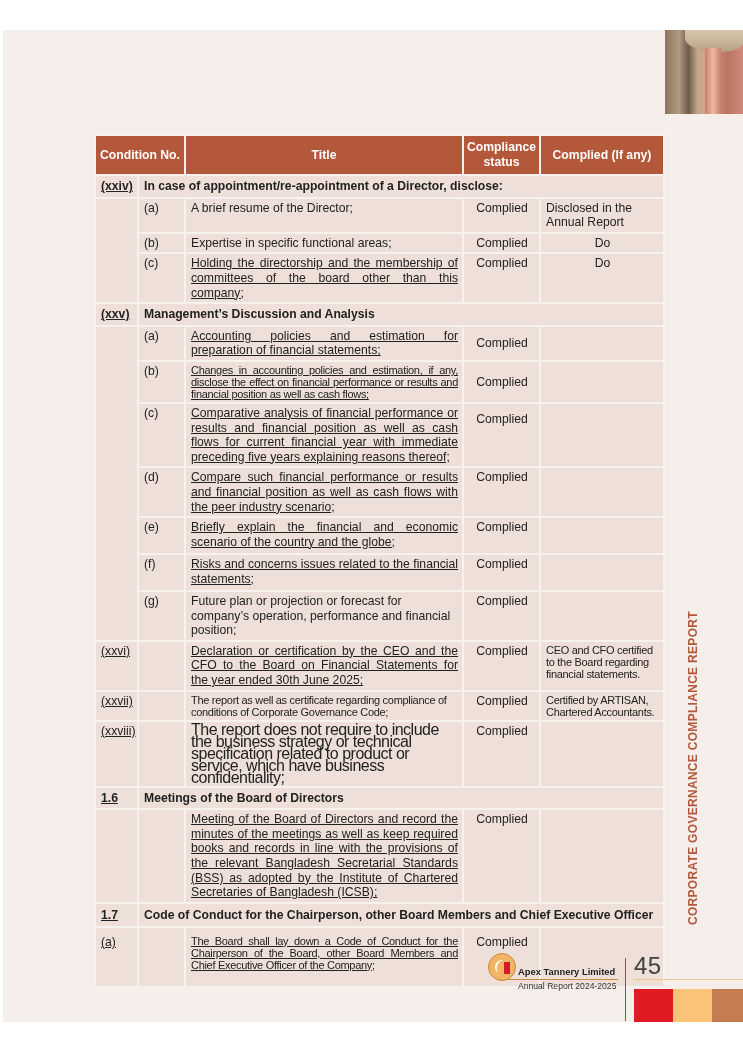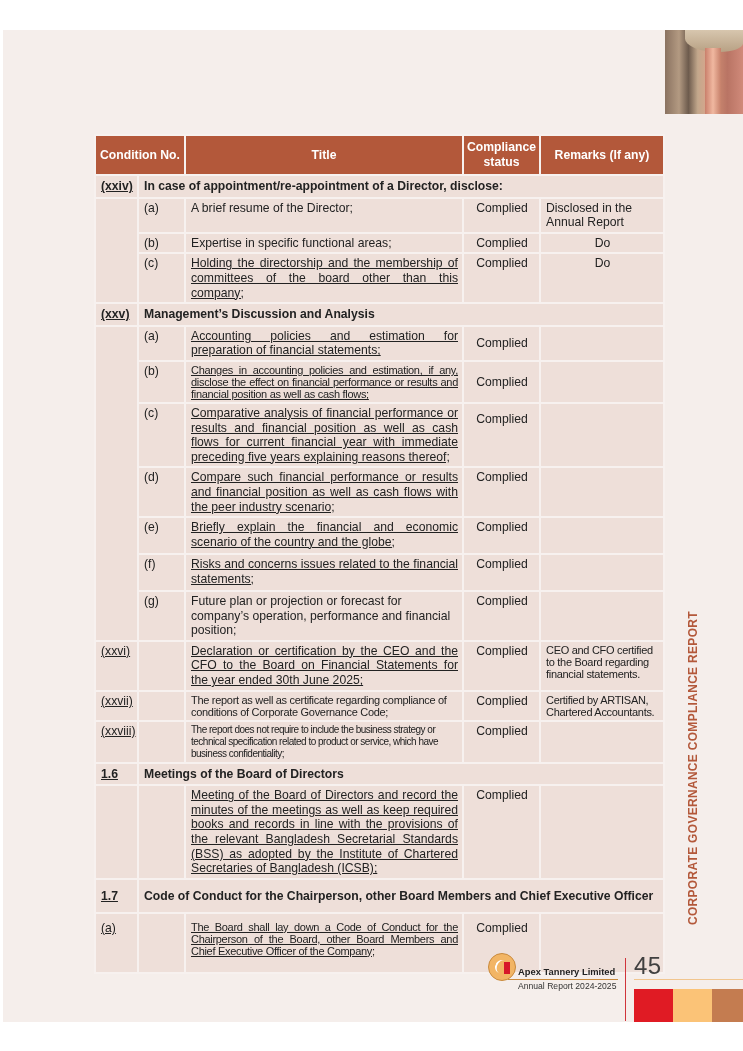--- a/index.html
+++ b/index.html
@@ -53,21 +53,21 @@
       <col class="c2">
       <col class="c3">
       <col class="c4">
       <col class="c5">
     </colgroup>
   <thead>
     <tr>
       <th colspan="2">Condition No.</th>
       <th>Title</th>
       <th>Compliance status</th>
-      <th>Remarks (If any)</th>
+      <th>Complied (If any)</th>
     </tr>
   </thead>
   <tbody>
 
     <tr class="sec">
       <td class="cond">(xxiv)</td>
       <td colspan="4">In case of appointment/re-appointment of a Director, disclose:</td>
     </tr>
     <tr>
       <td rowspan="3"></td>
@@ -147,38 +147,38 @@
     <tr>
       <td class="cond">(xxvii)</td>
       <td></td>
       <td class="small">The report as well as certificate regarding compliance of conditions of Corporate Governance Code;</td>
       <td class="status">Complied</td>
       <td class="small">Certified by ARTISAN, Chartered Accountants.</td>
     </tr>
     <tr>
       <td class="cond">(xxviii)</td>
       <td></td>
-      <td class="small" style="font-size:10px;letter-spacing:-0.5px">The report does not require to include the business strategy or technical specification related to product or service, which have business confidentiality;</td>
+      <td class="small" style="font-size:16px;letter-spacing:-0.5px">The report does not require to include the business strategy or technical specification related to product or service, which have business confidentiality;</td>
       <td class="status">Complied</td>
       <td></td>
     </tr>
 
     <tr class="sec">
       <td class="cond">1.6</td>
       <td colspan="4">Meetings of the Board of Directors</td>
     </tr>
     <tr>
       <td></td>
       <td></td>
       <td class="just">Meeting of the Board of Directors and record the minutes of the meetings as well as keep required books and records in line with the provisions of the relevant Bangladesh Secretarial Standards (BSS) as adopted by the Institute of Chartered Secretaries of Bangladesh (ICSB);</td>
       <td class="status">Complied</td>
       <td></td>
     </tr>
 
-    <tr class="sec" style="height:34px">
+    <tr class="sec" style="height:24px">
       <td class="cond" style="vertical-align:middle">1.7</td>
       <td colspan="4" style="vertical-align:middle;white-space:nowrap">Code of Conduct for the Chairperson, other Board Members and Chief Executive Officer</td>
     </tr>
     <tr style="height:60px">
       <td class="cond" style="padding-top:7px">(a)</td>
       <td></td>
       <td class="just small" style="padding-top:7px">The Board shall lay down a Code of Conduct for the Chairperson of the Board, other Board Members and Chief Executive Officer of the Company;</td>
       <td class="status" style="padding-top:7px">Complied</td>
       <td></td>
     </tr>

